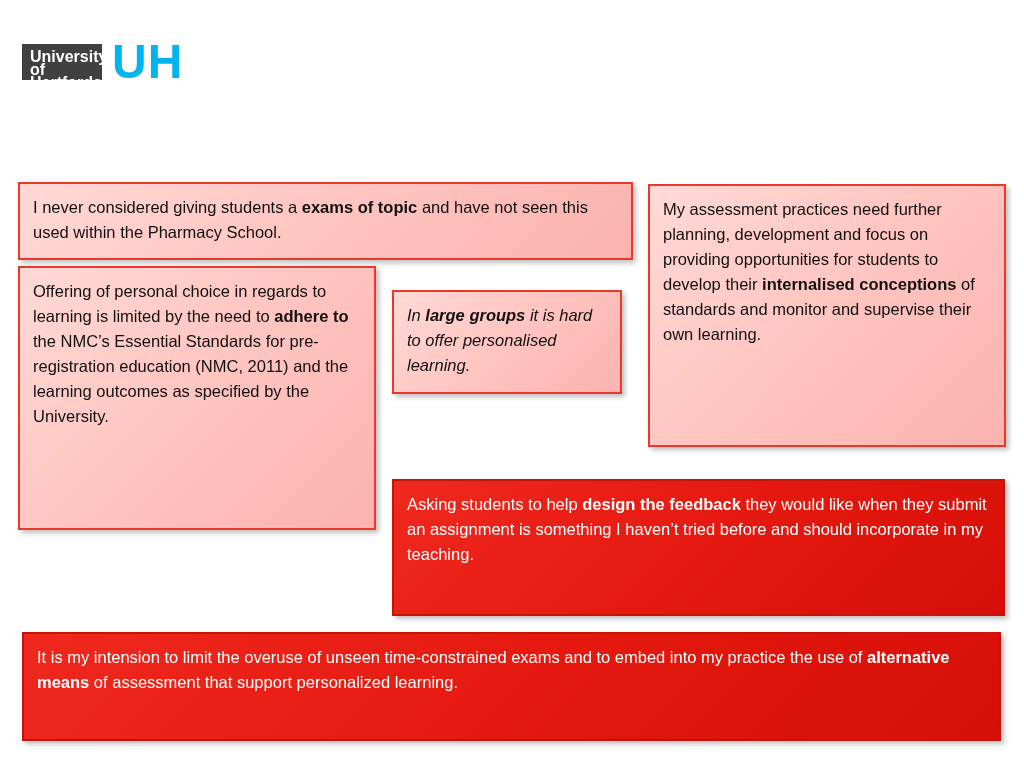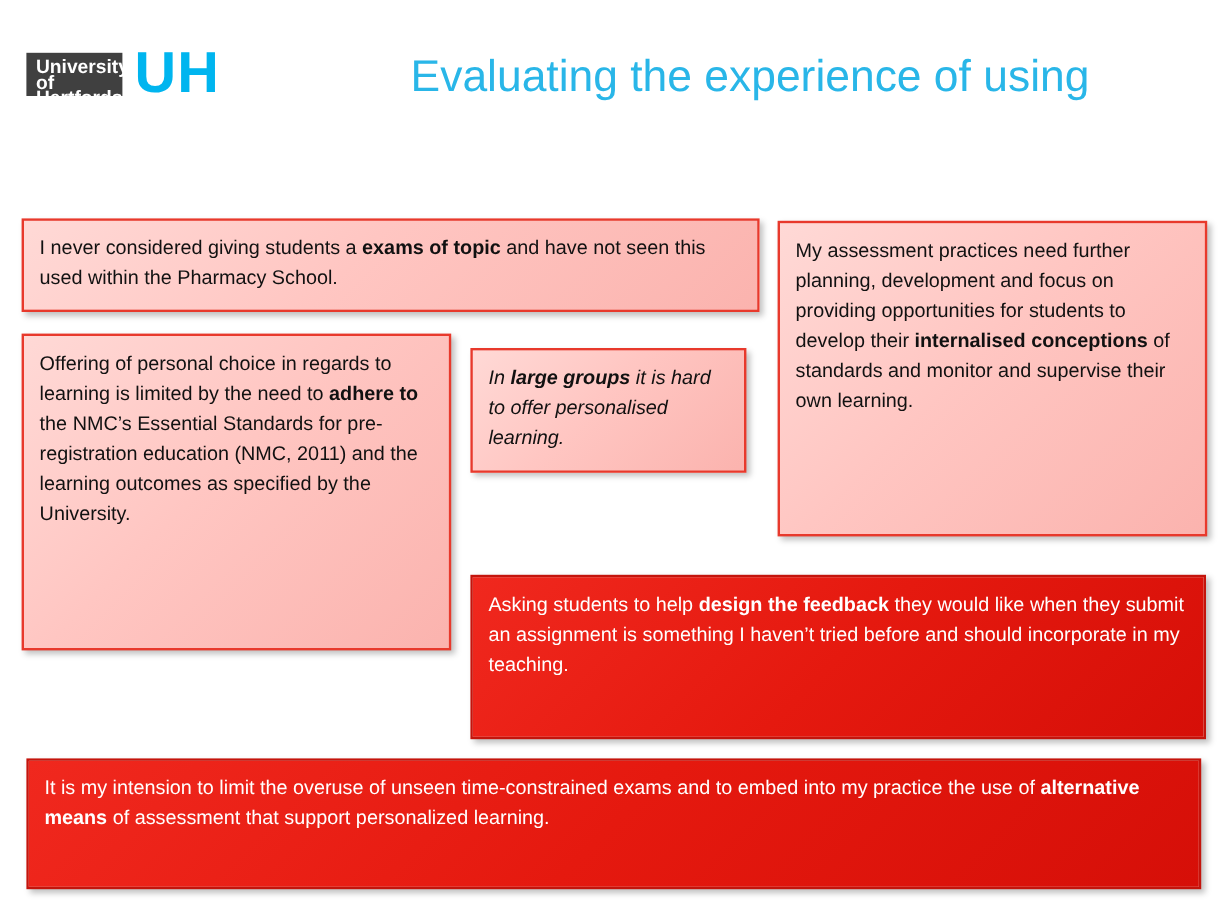--- a/index.html
+++ b/index.html
@@ -95,21 +95,21 @@
     color: #111111;
   }
   .quote.red {
     background: linear-gradient(135deg, #f0281e 0%, #e5190f 50%, #d60f08 100%);
     color: #ffffff;
     border-color: #c4140c;
   }
 
   #quote-1 { left: 18px;  top: 182px; width: 615px; height: 78px; }
   #quote-2 { left: 648px; top: 184px; width: 358px; height: 263px; }
-  #quote-3 { left: 18px;  top: 278px; width: 358px; height: 264px; }
+  #quote-3 { left: 18px;  top: 266px; width: 358px; height: 264px; }
   #quote-4 { left: 392px; top: 290px; width: 230px; height: 104px; font-style: italic; }
   #quote-5 { left: 392px; top: 466px; width: 613px; height: 137px; margin-top: 13px; }
   #quote-6 { left: 22px;  top: 632px; width: 979px; height: 109px; }
 
   .shadow {
     box-shadow: 3px 3px 5px rgba(0,0,0,0.25);
   }
 </style>
 </head>
 <body>
@@ -120,21 +120,20 @@
     <div class="logo-top">
       <div class="logo-uh-box">
         <div>University of</div>
         <div>Hertfordshire</div>
       </div>
       <div class="logo-uh-mark">UH</div>
     </div>
   </div>
 
   <div id="slide-title">
-    <div>Evaluating the experience of using</div>
   </div>
 
 </div>
 
 <div class="quote pink shadow" id="quote-1"><span>I never considered giving students a </span><b>exams of topic</b><span> and have not seen this used within the Pharmacy School.</span></div>
 <div class="quote pink shadow" id="quote-2"><span>My assessment practices need further planning, development and focus on providing opportunities for students to develop their </span><b>internalised conceptions</b><span> of standards and monitor and supervise their own learning.</span></div>
 <div class="quote pink shadow" id="quote-3"><span>Offering of personal choice in regards to learning is limited by the need to </span><b>adhere to</b><span> the NMC’s Essential Standards for pre-registration education (NMC, 2011) and the learning outcomes as specified by the University.</span></div>
 <div class="quote pink shadow" id="quote-4"><span>In </span><b>large groups</b><span> it is hard to offer personalised learning.</span></div>
 <div class="quote red shadow" id="quote-5"><span>Asking students to help </span><b>design the feedback</b><span> they would like when they submit an assignment is something I haven’t tried before and should incorporate in my teaching.</span></div>
 <div class="quote red shadow" id="quote-6"><span>It is my intension to limit the overuse of unseen time-constrained exams and to embed into my practice the use of </span><b>alternative means</b><span> of assessment that support personalized learning.</span></div>

